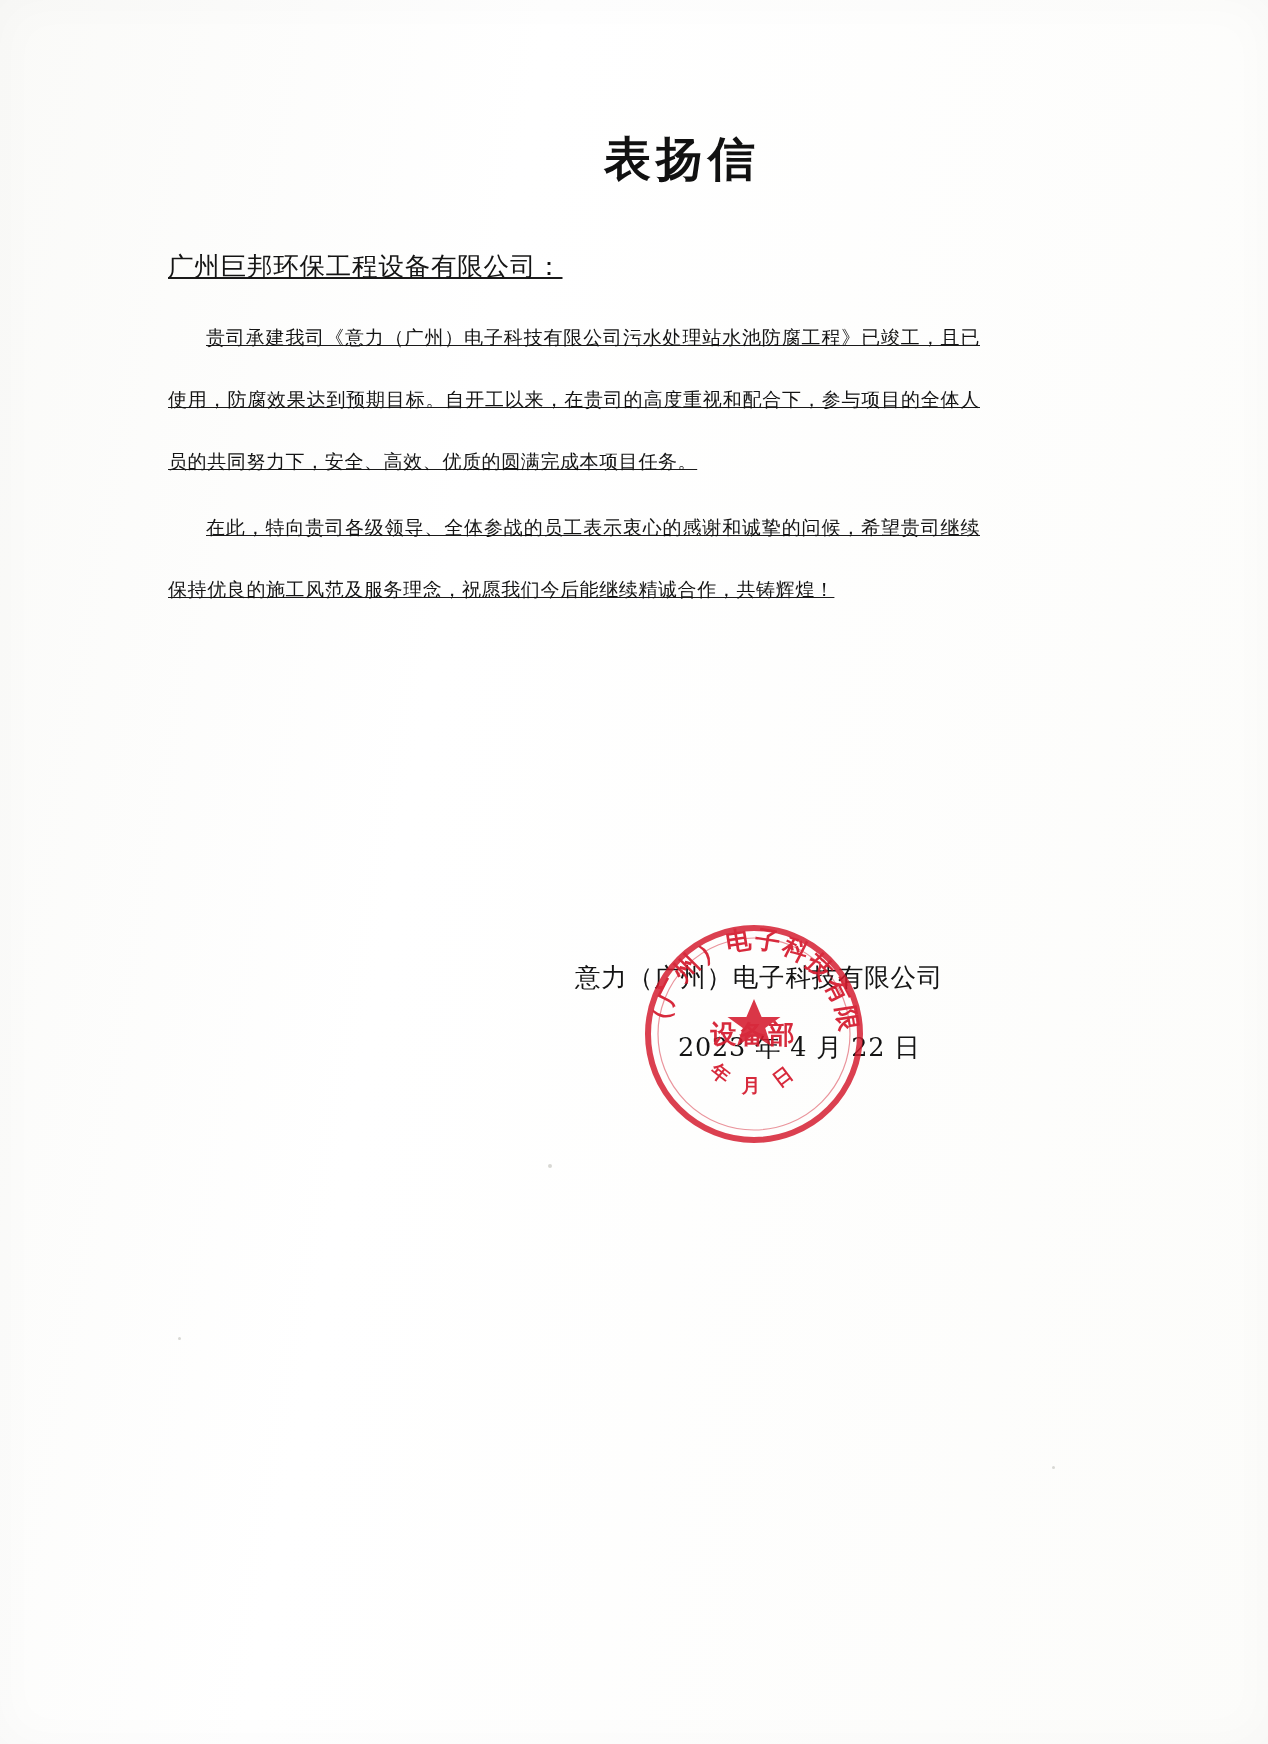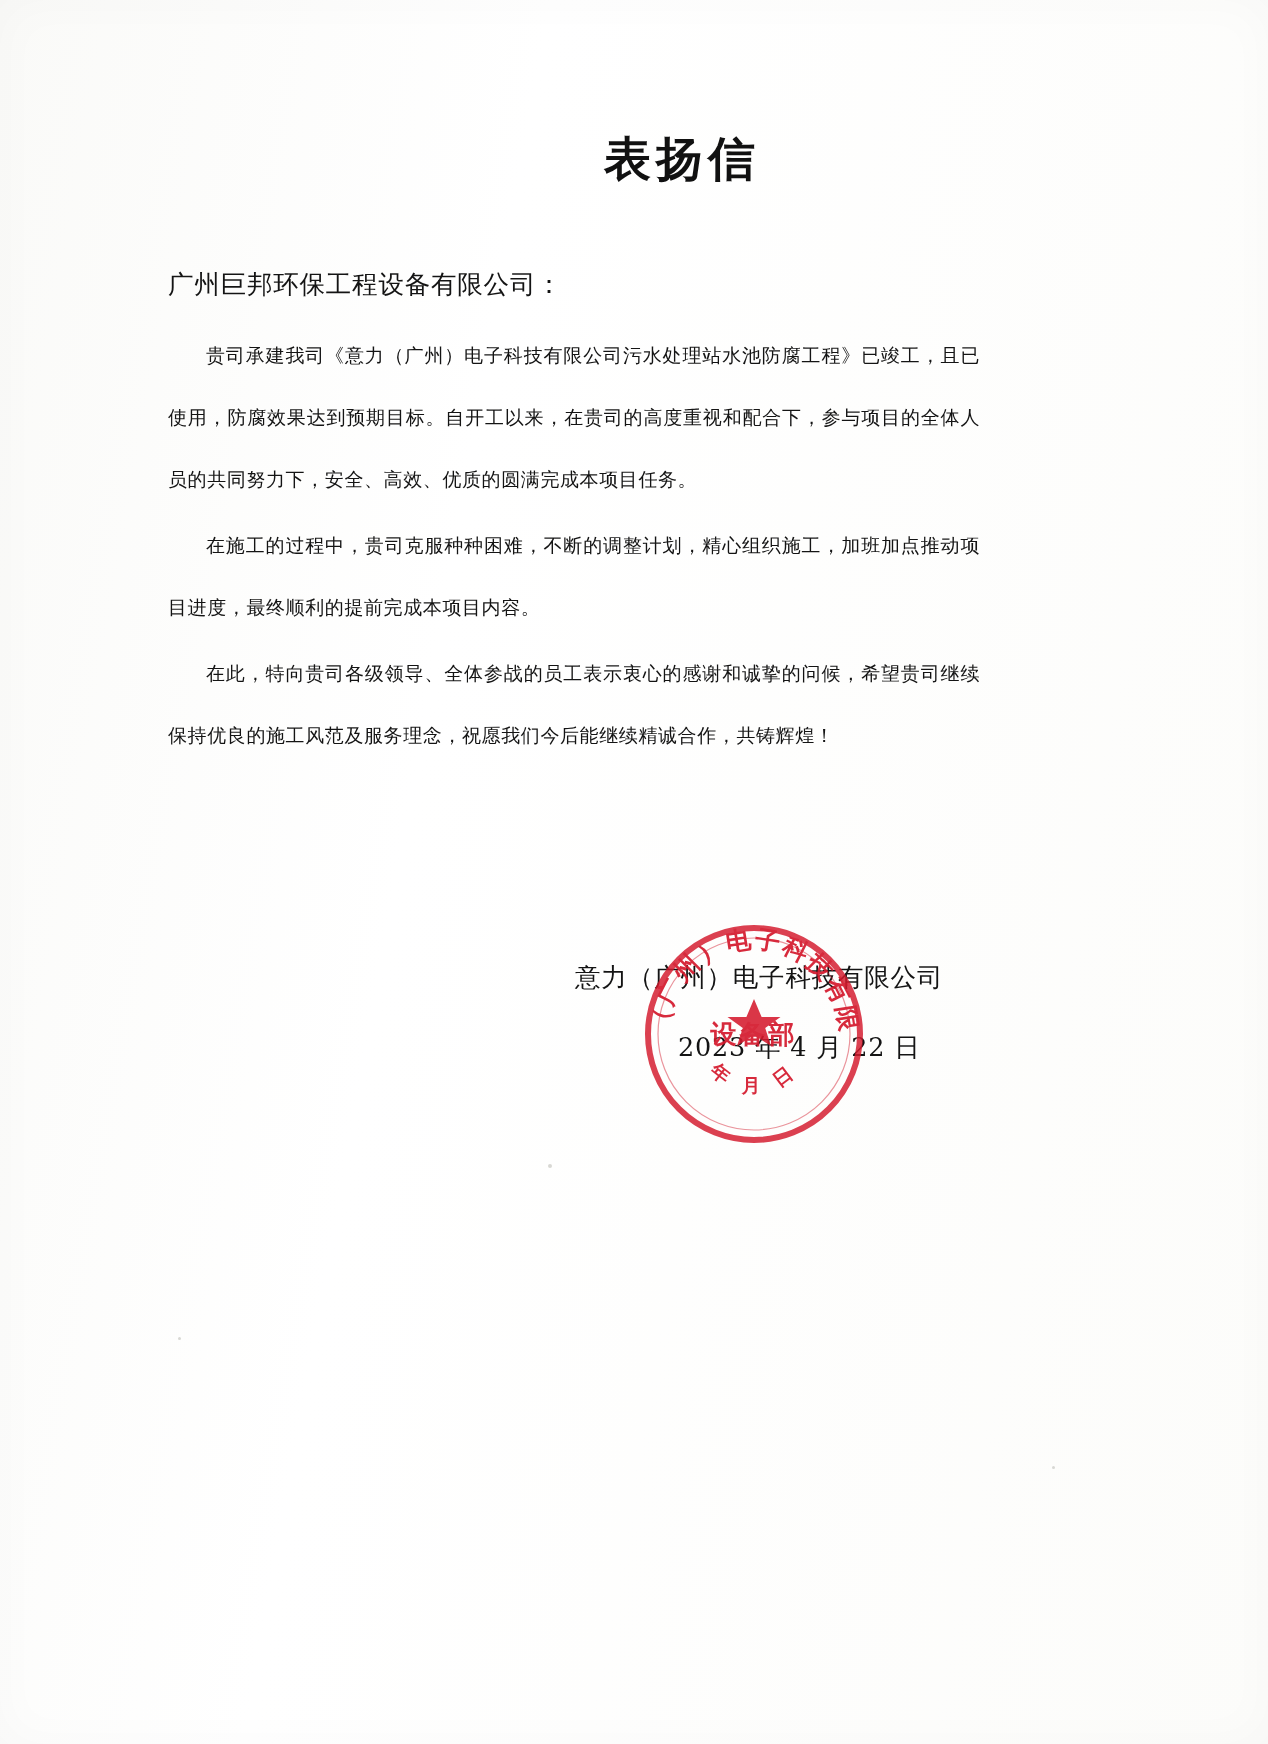--- a/index.html
+++ b/index.html
@@ -41,23 +41,24 @@
     font-size: 47px;
     letter-spacing: 5px;
     font-weight: 700;
     color: #111;
     font-family: "DejaVu Serif", "Liberation Serif", serif;
     margin-left: 48px;
   }
 
   .body-block {
     position: absolute;
-    top: 272px;
+    top: 254px;
     left: 168px;
     width: 812px;
+    text-decoration: underline;
   }
 
   .salutation {
     font-size: 25.5px;
     line-height: 1.0;
     margin-bottom: 26px;
     letter-spacing: 0.8px;
     color: #141414;
   }
 
@@ -110,21 +111,20 @@
 </head>
 <body>
 
 <div class="page">
 
   <div class="doc-title">表扬信</div>
 
   <div class="body-block">
     <div class="salutation">广州巨邦环保工程设备有限公司：</div>
     <p class="para">贵司承建我司《意力（广州）电子科技有限公司污水处理站水池防腐工程》已竣工，且已使用，防腐效果达到预期目标。自开工以来，在贵司的高度重视和配合下，参与项目的全体人员的共同努力下，安全、高效、优质的圆满完成本项目任务。</p>
-    <p class="para">在施工的过程中，贵司克服种种困难，不断的调整计划，精心组织施工，加班加点推动项目进度，最终顺利的提前完成本项目内容。</p>
     <p class="para">在此，特向贵司各级领导、全体参战的员工表示衷心的感谢和诚挚的问候，希望贵司继续保持优良的施工风范及服务理念，祝愿我们今后能继续精诚合作，共铸辉煌！</p>
   </div>
 
   <div class="signature">
     <div class="company">意力（广州）电子科技有限公司</div>
     <div class="date">2023 年 4 月 22 日</div>
   </div>
 
   <div class="seal">
     <svg viewBox="0 0 226 226" xmlns="http://www.w3.org/2000/svg">

